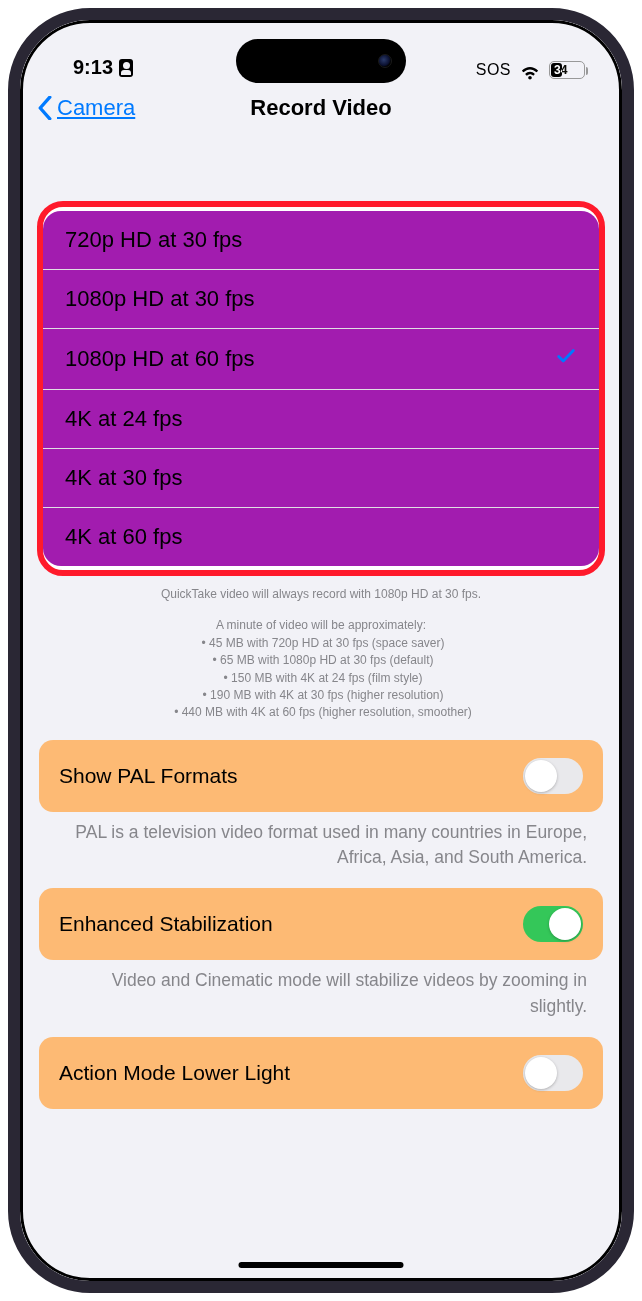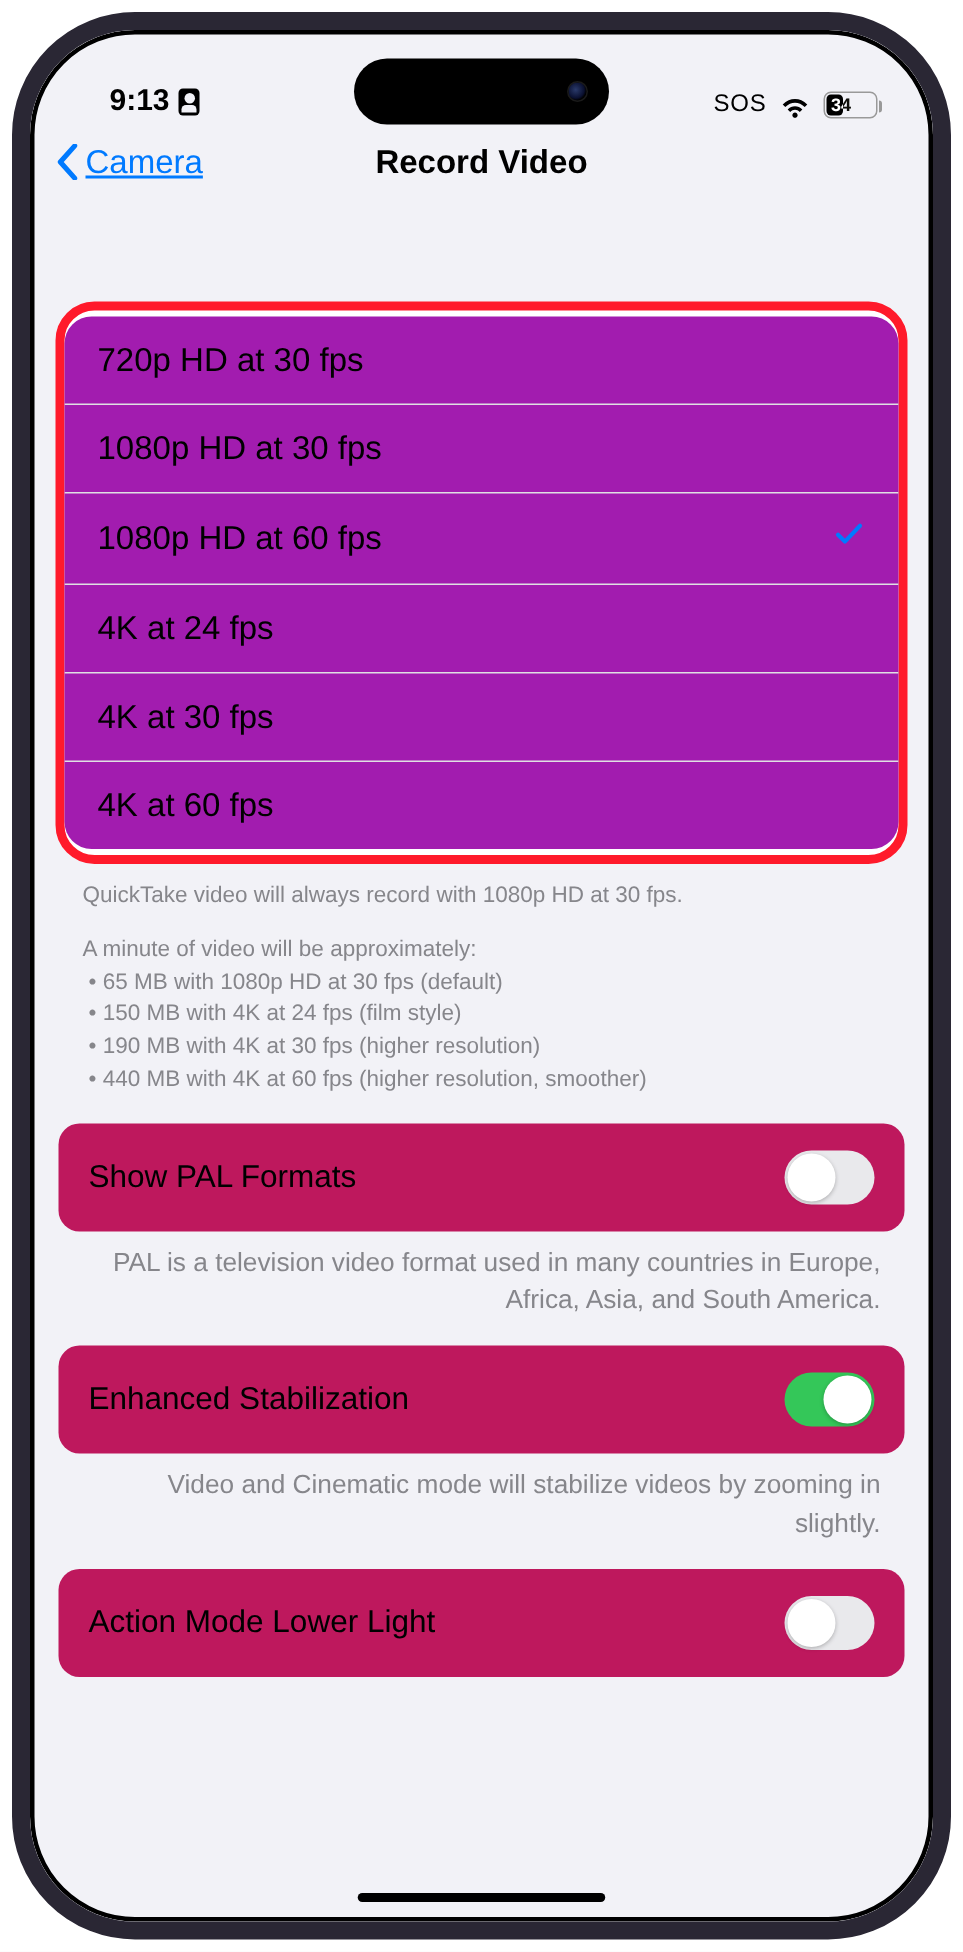--- a/index.html
+++ b/index.html
@@ -126,28 +126,29 @@
     display:flex; align-items:center; justify-content:space-between;
     padding: 16px 22px;
     font-size:22px; color:#000;
     border-top: 1px solid #e0e0e3;
   }
   .option-row:first-child { border-top:none; }
   .check { color:#007aff; }
   .check svg { width:22px; height:22px; }
 
   .footer-text {
-    color:#86868b; font-size:15px; line-height:1.45;
+    color:#86868b; font-size:12px; line-height:1.45;
     padding: 10px 18px 0 18px;
+    text-align: center;
   }
   .footer-text .block { margin-bottom: 14px; }
   .footer-text .bullet { padding-left: 4px; }
 
   .single-group {
-    background:#be185d; border-radius:14px; margin: 18px 2px 0 2px;
+    background:#fdba74; border-radius:14px; margin: 18px 2px 0 2px;
     overflow:hidden;
   }
   .single-row {
     display:flex; align-items:center; justify-content:space-between;
     padding: 18px 20px;
     font-size:21px; color:#000;
   }
   .group-footer {
     color:#86868b; font-size:17.5px; line-height:1.45;
     padding: 8px 18px 0 18px;
@@ -243,20 +244,21 @@
               <div class="option-row">
                 <span>4K at 60 fps</span>
               </div>
             </div>
       </div>
 
       <div class="footer-text">
         <div class="block">QuickTake video will always record with 1080p HD at 30 fps.</div>
         <div class="block" id="size-block">
               <div>A minute of video will be approximately:</div>
+              <div class="bullet">• 45 MB with 720p HD at 30 fps (space saver)</div>
               <div class="bullet">• 65 MB with 1080p HD at 30 fps (default)</div>
               <div class="bullet">• 150 MB with 4K at 24 fps (film style)</div>
               <div class="bullet">• 190 MB with 4K at 30 fps (higher resolution)</div>
               <div class="bullet">• 440 MB with 4K at 60 fps (higher resolution, smoother)</div>
             </div>
       </div>
 
       <div class="single-group">
         <div class="single-row">
           <span>Show PAL Formats</span>

